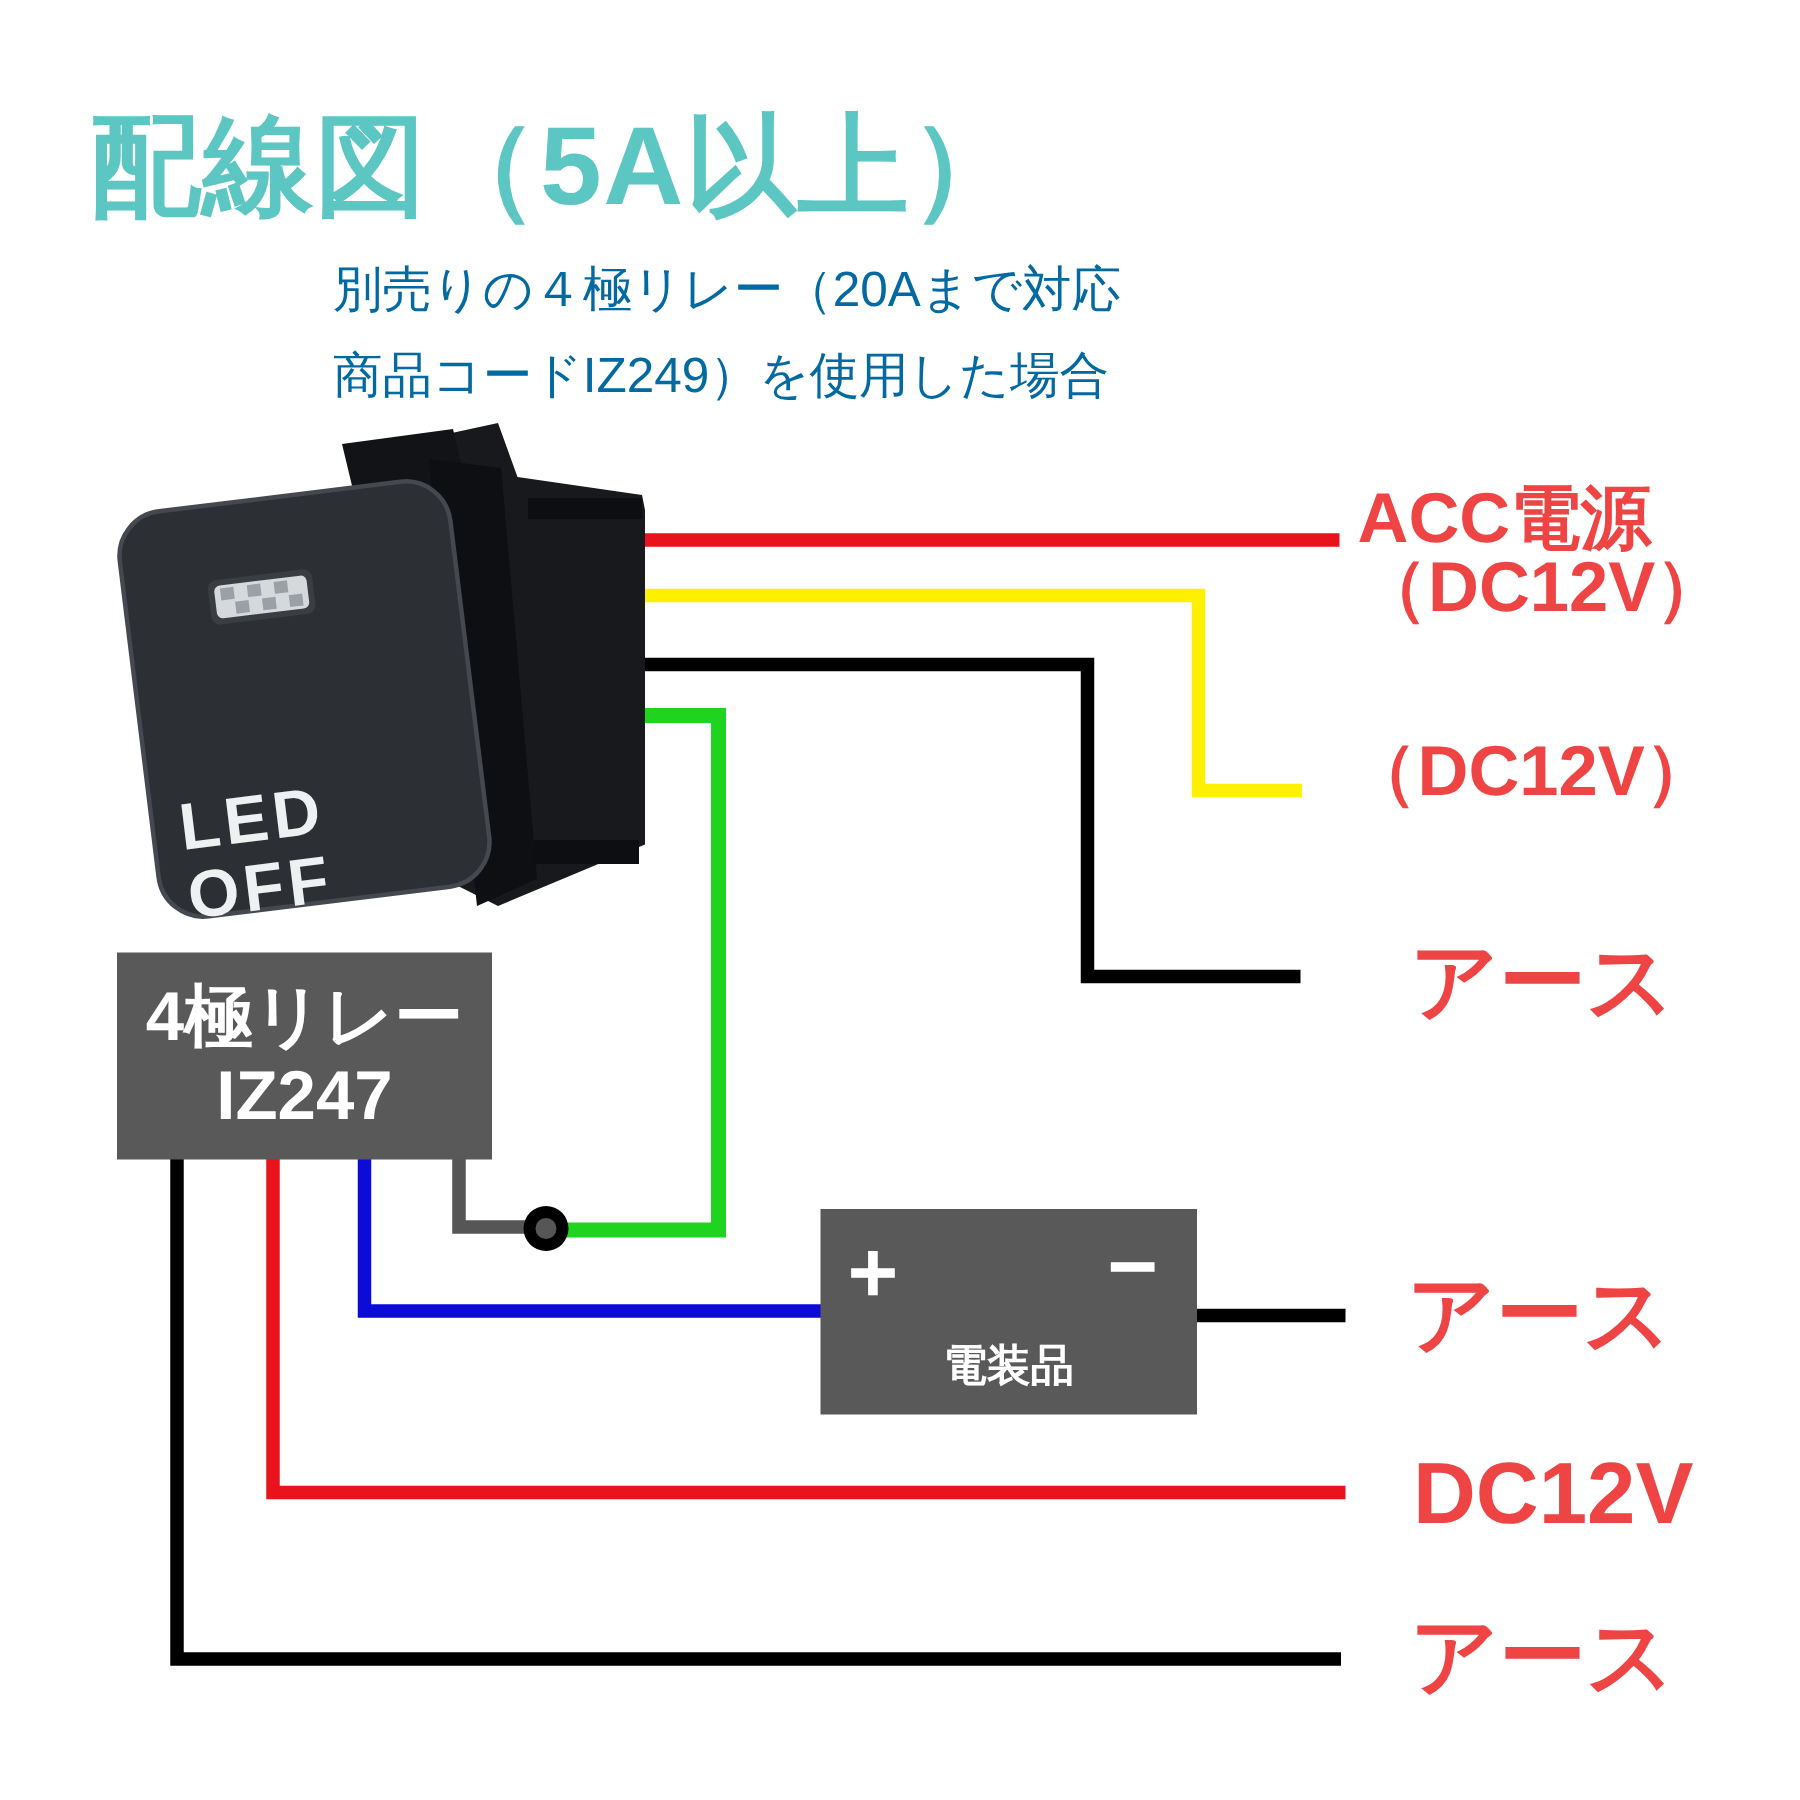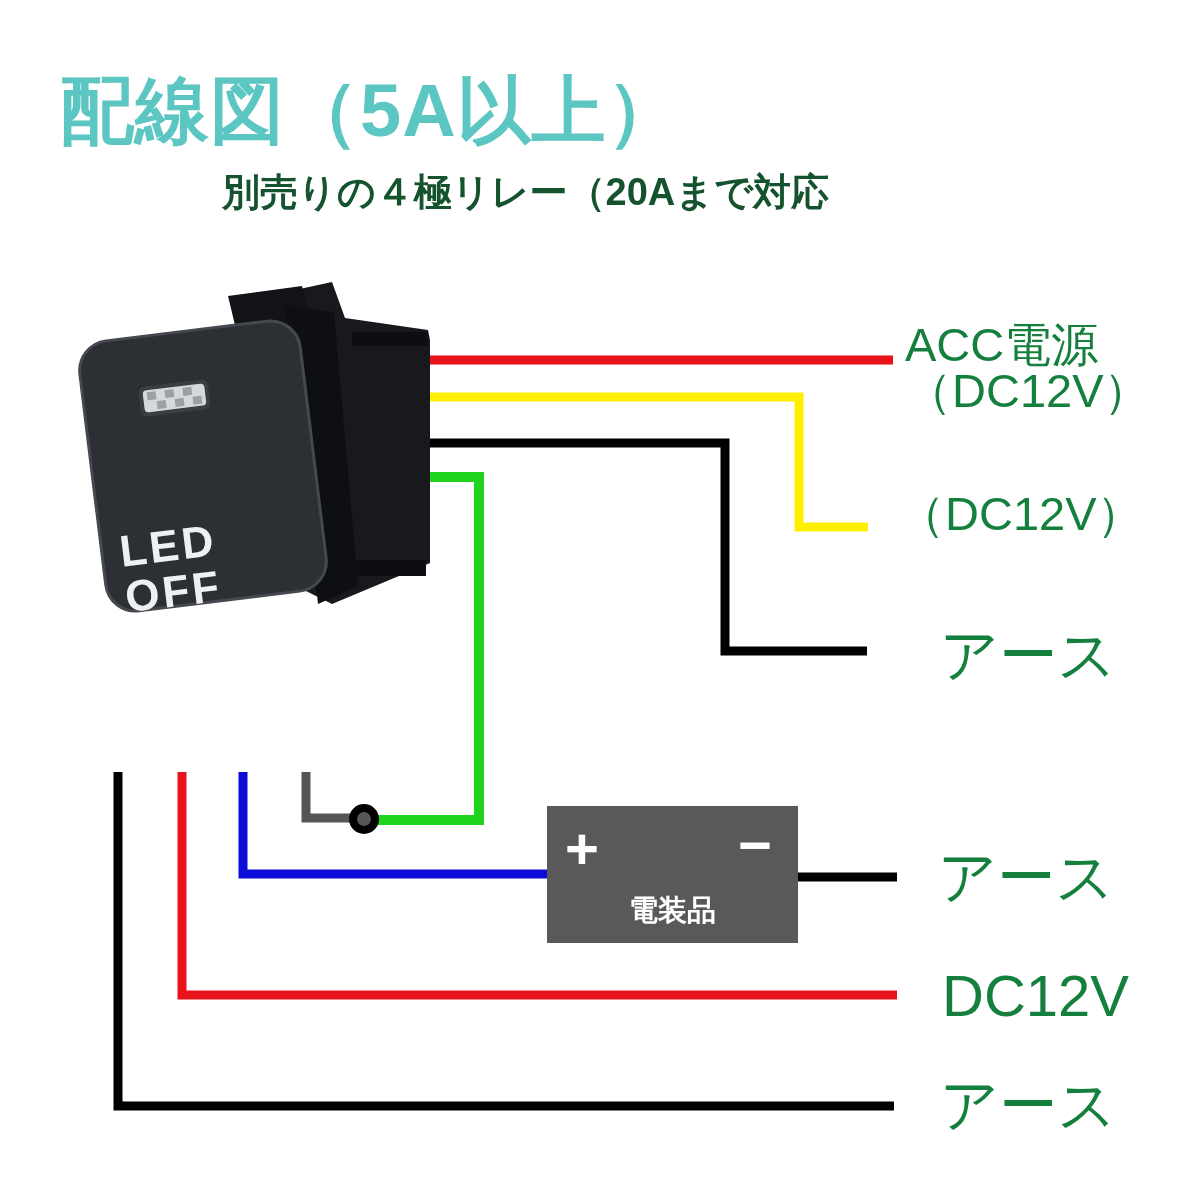--- a/index.html
+++ b/index.html
@@ -7,58 +7,59 @@
     position:relative;width:1200px;height:1200px;background:#ffffff;
     overflow:hidden;font-family:"Liberation Sans",sans-serif;
   }
   svg.diagram{position:absolute;left:0;top:0;z-index:1;}
   .title{
     position:absolute;left:60px;top:62px;z-index:2;
     font-size:74px;font-weight:800;color:#5cc6c2;letter-spacing:1px;white-space:nowrap;
   }
   .subtitle{
     position:absolute;left:222px;top:164px;z-index:2;
-    font-size:38px;line-height:57px;font-weight:bold;color:#14532d;white-space:nowrap;
+    font-size:33px;line-height:57px;font-weight:normal;color:#0369a1;white-space:nowrap;
   }
   .box{
     position:absolute;z-index:2;background:#595959;color:#ffffff;
     font-weight:bold;text-align:center;
   }
   .relay-box{
     left:78px;top:635px;width:250px;height:138px;
     display:flex;flex-direction:column;justify-content:center;
     font-size:46px;line-height:53px;
   }
   .device-box{
     left:547px;top:806px;width:251px;height:137px;font-size:44px;
   }
   .device-box .plus{position:absolute;left:18px;top:14px;font-size:58px;line-height:58px;}
   .device-box .minus{position:absolute;right:26px;top:10px;font-size:58px;line-height:58px;}
   .device-box .dev-label{position:absolute;left:0;right:0;bottom:12px;font-size:29px;}
   .wire-label{
-    position:absolute;z-index:2;color:#15803d;font-weight:normal;white-space:nowrap;
+    position:absolute;z-index:2;color:#ef4444;font-weight:bold;white-space:nowrap;
   }
   .lbl-two{font-size:47px;line-height:46px;}
   .lbl-one{font-size:58px;line-height:54px;}
   .lbl-acc{left:905px;top:322px;}
   .lbl-illumi{left:898px;top:491px;}
   .lbl-ground1{left:940px;top:628px;}
   .lbl-ground2{left:938px;top:850px;}
   .lbl-dc12v{left:942px;top:969px;}
   .lbl-ground3{left:940px;top:1078px;}
 </style>
 </head>
 <body>
 
 <div class="canvas">
 
   <div class="title">配線図（5A以上）</div>
 
   <div class="subtitle">
     <div>別売りの４極リレー（20Aまで対応</div>
+    <div>商品コードIZ249）を使用した場合</div>
   </div>
 
   <svg class="diagram" width="1200" height="1200" viewBox="0 0 1200 1200">
 
     <path d="M400,360 H893" fill="none" stroke-width="9" stroke="#e8131b"></path>
     <path d="M403,397 H799 V527 H868" fill="none" stroke-width="9" stroke="#fff000"></path>
     <path d="M400,443 H725 V651 H867" fill="none" stroke-width="9" stroke="#000000"></path>
     <path d="M391,477 H479 V820 H378" fill="none" stroke-width="10" stroke="#1ed41e"></path>
     <path d="M306,772 V818 H352" fill="none" stroke-width="9" stroke="#565656"></path>
     <path d="M243,772 V874 H549" fill="none" stroke-width="9" stroke="#0c0cd6"></path>
@@ -90,20 +91,24 @@
           <rect x="183" y="396" width="9" height="8" fill="#9aa0a6"></rect>
           <rect x="201" y="396" width="9" height="8" fill="#9aa0a6"></rect>
         </g>
 
         <text x="110" y="556" font-size="44" font-weight="600" letter-spacing="3" fill="#eef0f2" font-family="Liberation Sans, sans-serif">LED</text>
         <text x="110" y="602" font-size="44" font-weight="600" letter-spacing="3" fill="#eef0f2" font-family="Liberation Sans, sans-serif">OFF</text>
       </g>
     </g>
   </svg>
 
+  <div class="box relay-box">
+    <div>4極リレー</div>
+    <div>IZ247</div>
+  </div>
 
   <div class="box device-box">
     <span class="plus">+</span>
     <span class="minus">−</span>
     <div class="dev-label">電装品</div>
   </div>
 
   <div class="wire-label lbl-two lbl-acc">
     <div>ACC電源</div>
     <div>（DC12V）</div>

